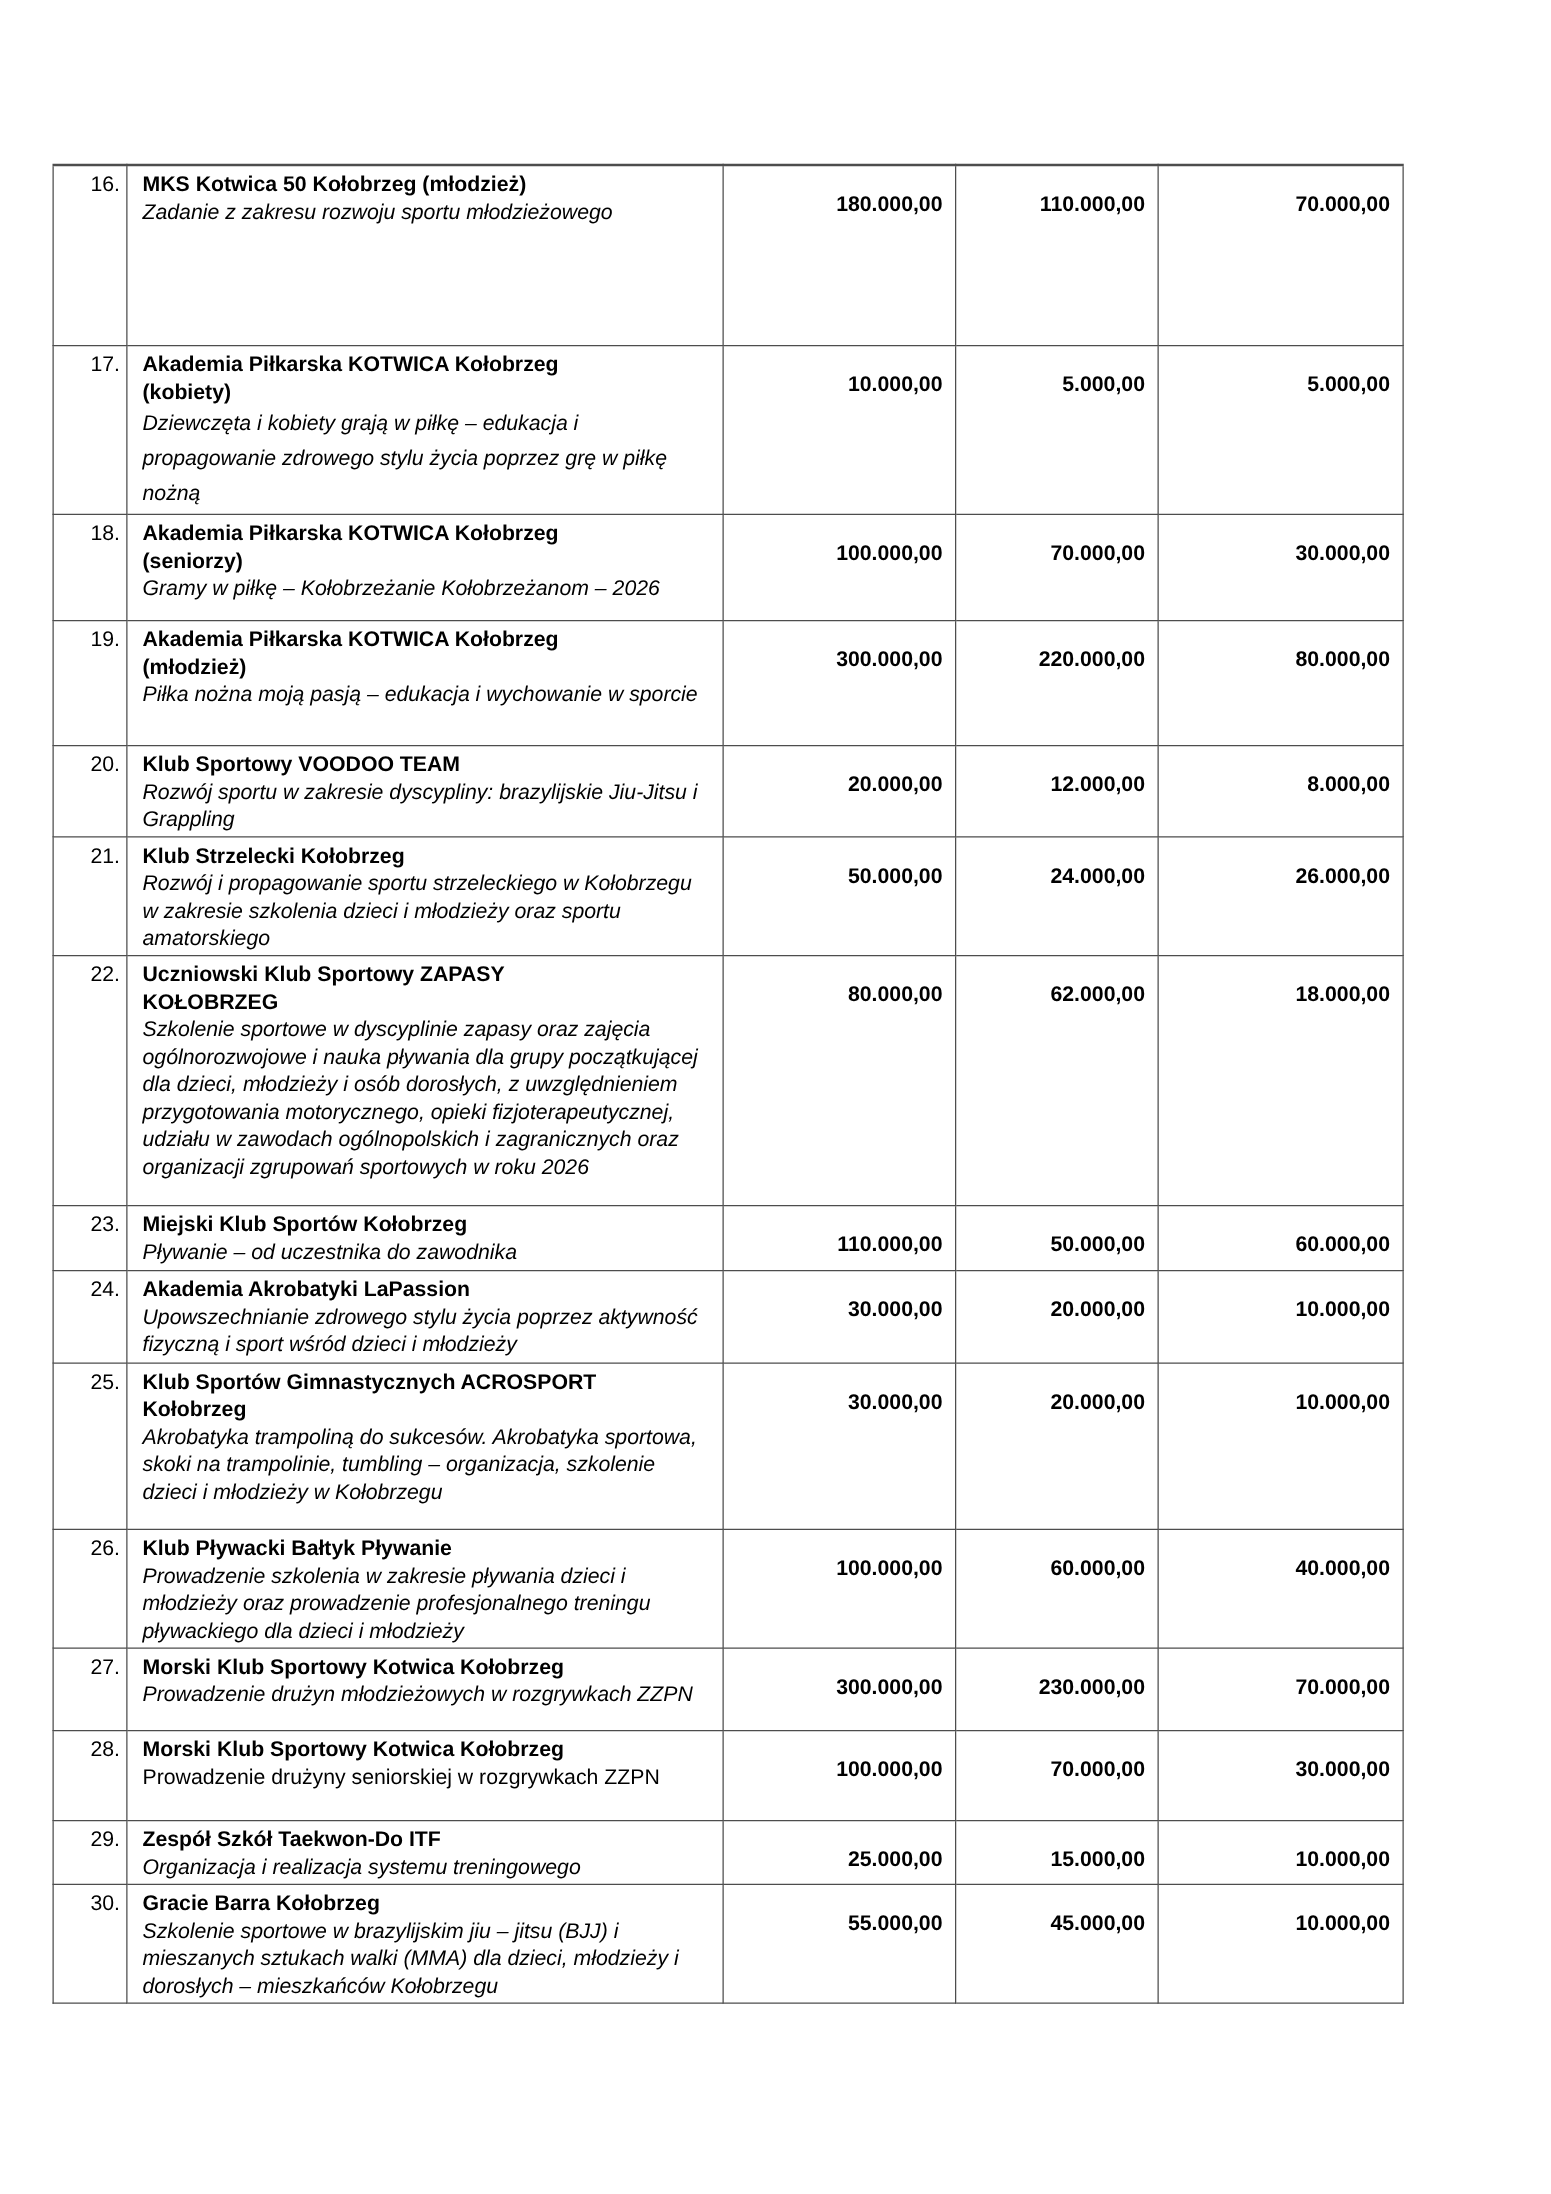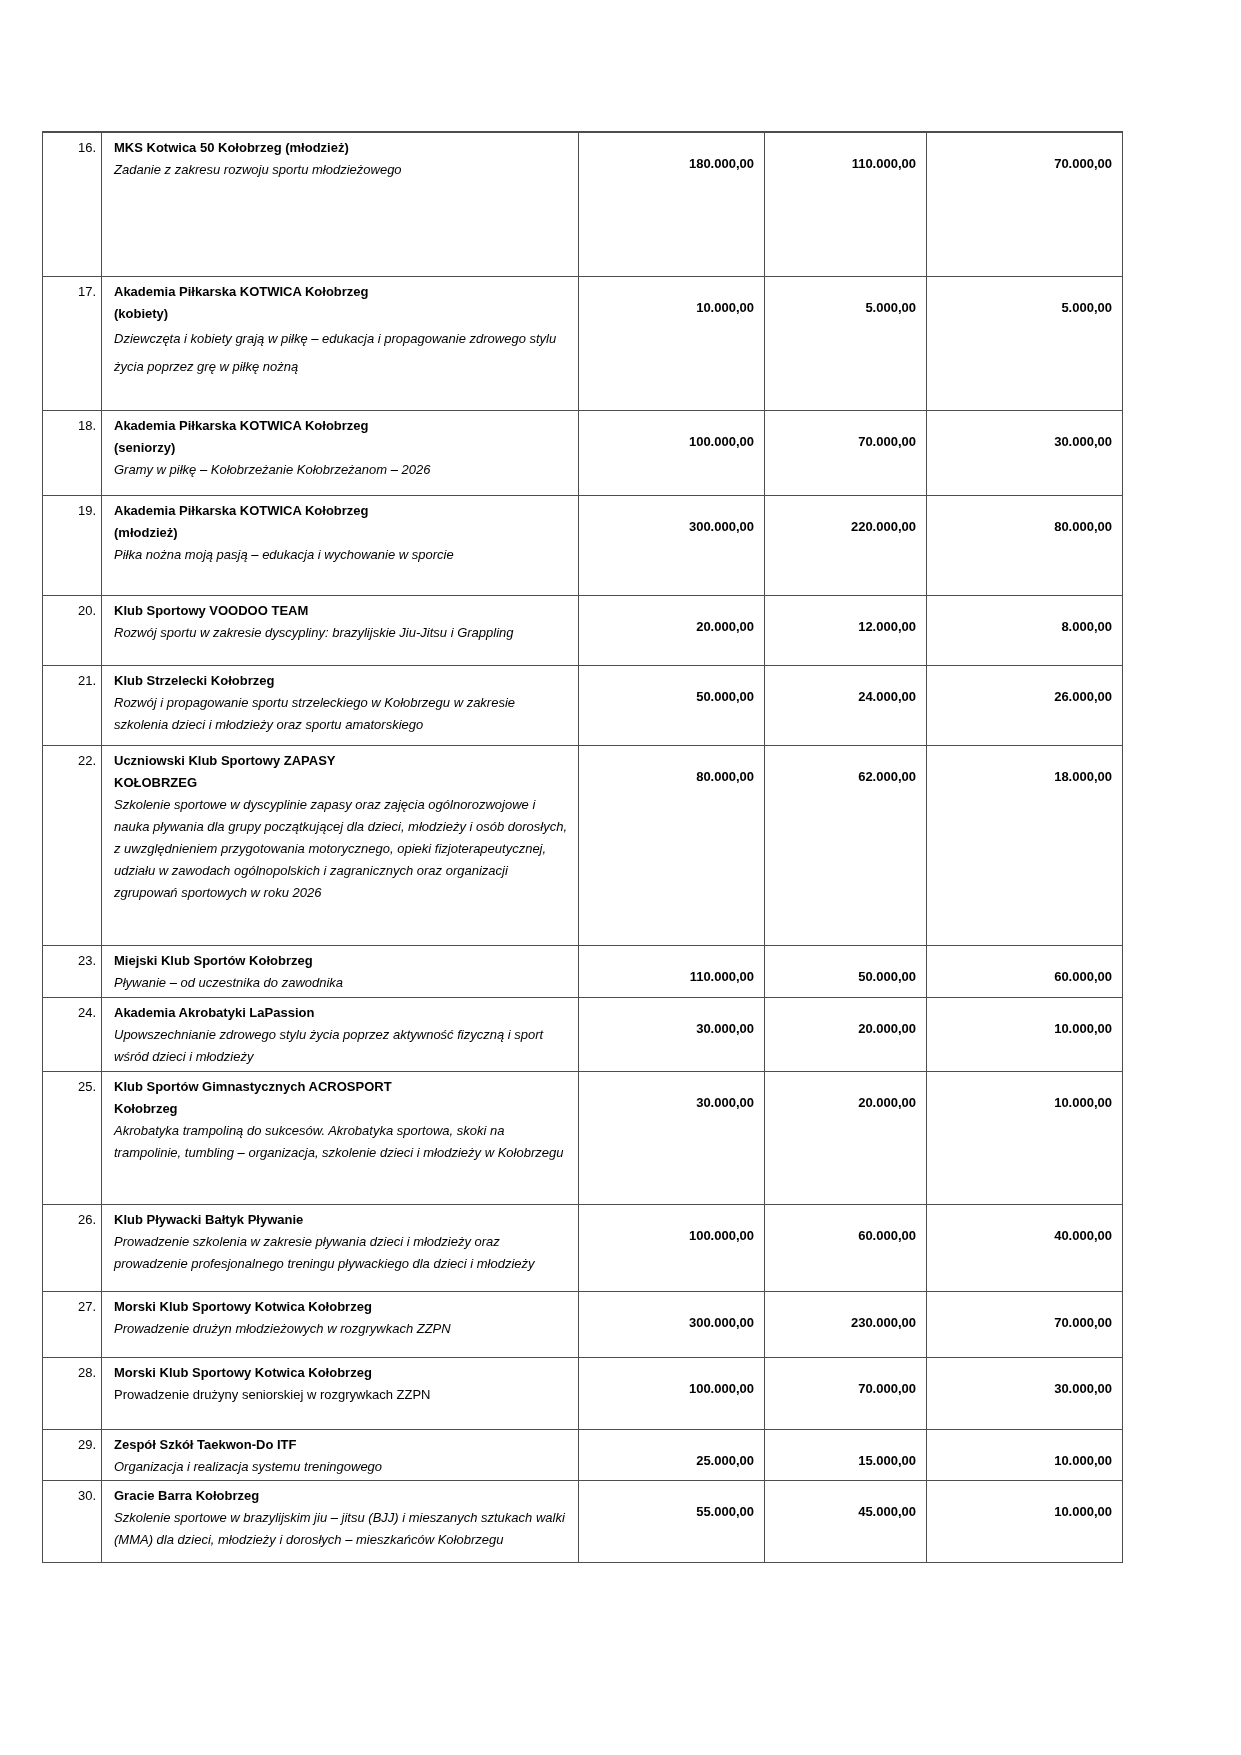--- a/index.html
+++ b/index.html
@@ -15,21 +15,21 @@
     font-family: "Liberation Sans", sans-serif;
     color: #000000;
   }
   table.grants {
     position: absolute;
     left: 42px;
     top: 131px;
     width: 1080px;
     border-collapse: collapse;
     table-layout: fixed;
-    font-size: 13px;
+    font-size: 17px;
     line-height: 22px;
   }
   table.grants, table.grants td {
     border: 1px solid #4d4d4d;
   }
   table.grants {
     border-top-width: 2px;
   }
   td {
     vertical-align: top;

